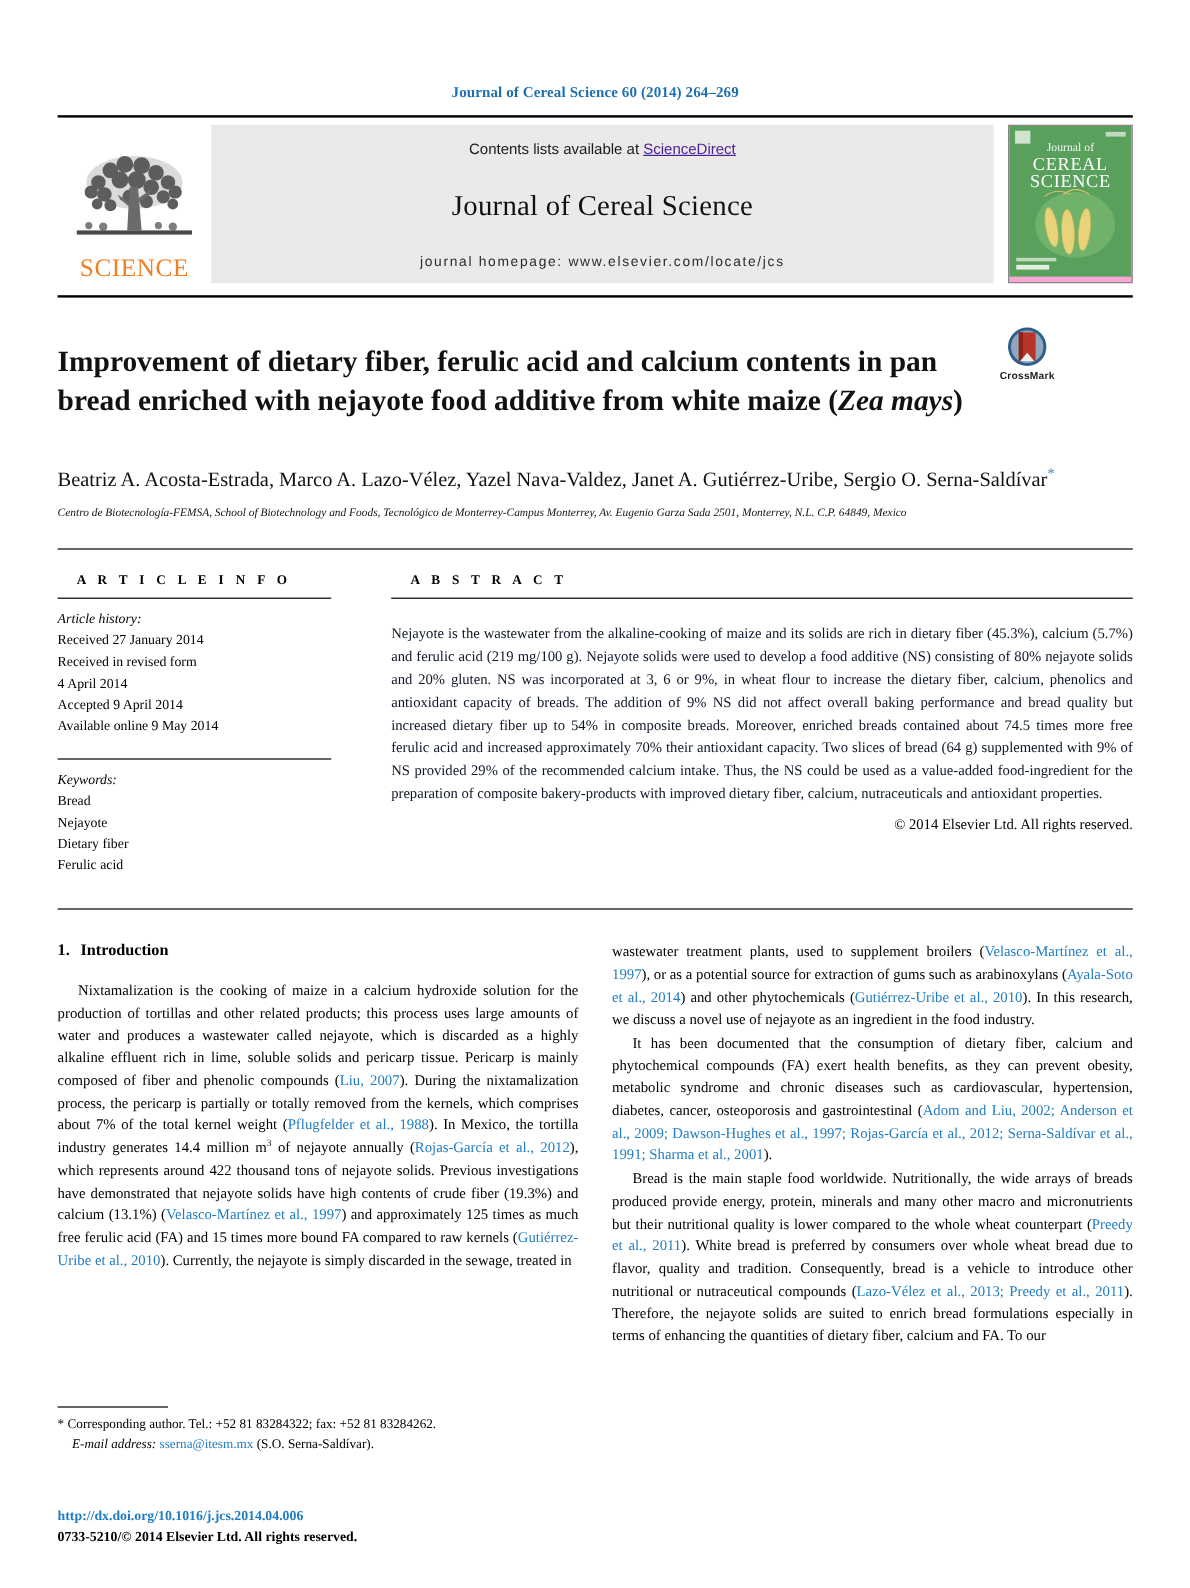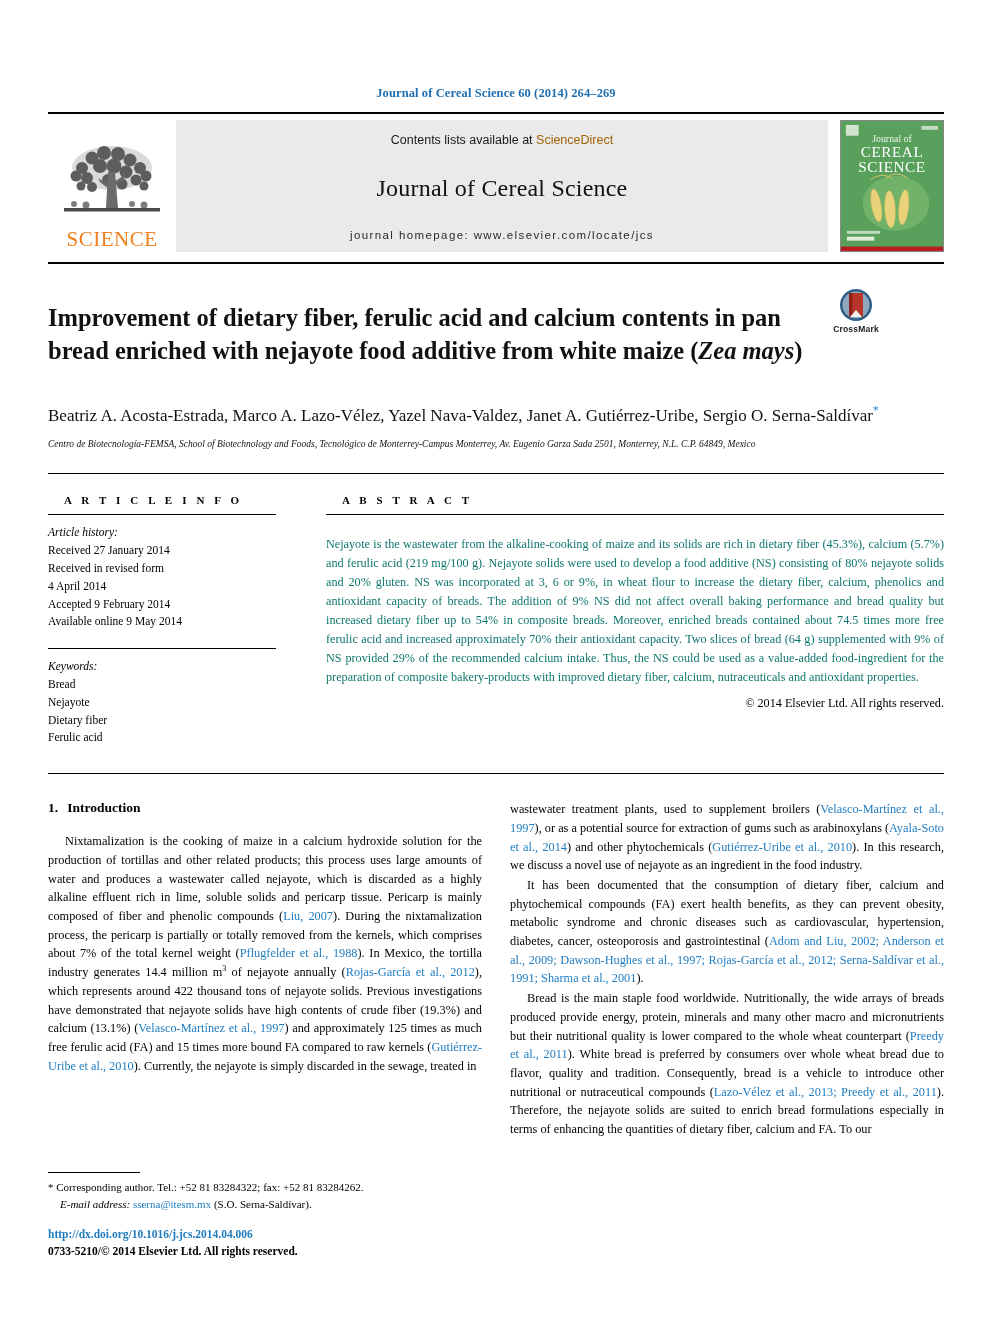--- a/index.html
+++ b/index.html
@@ -13,21 +13,21 @@
     font-family: "Liberation Serif", serif;
     color: #000000;
     position: relative;
     overflow: hidden;
   }
   .page {
     position: relative;
     width: 992px;
     height: 1323px;
     box-sizing: border-box;
-    padding: 16px 48px;
+    padding: 0 48px;
   }
 
   
   .runhead {
     text-align: center;
     font-family: "Liberation Serif", serif;
     font-weight: bold;
     font-size: 12.5px;
     color: #1f6fb0;
     padding-top: 70px;
@@ -69,40 +69,40 @@
     align-items: center;
     justify-content: space-between;
     padding: 13px 0 11px 0;
     min-height: 108px;
   }
   .contents-line {
     font-family: "Liberation Sans", sans-serif;
     font-size: 12.5px;
     color: #1a1a1a;
   }
-  .contents-line .sd-link { color: #a16207; }
+  .contents-line .sd-link { color: #4c1d95; text-decoration: underline; }
   .journal-title {
     font-family: "Liberation Serif", serif;
     font-size: 24px;
     color: #111;
     letter-spacing: .2px;
   }
   .homepage-line {
     font-family: "Liberation Sans", sans-serif;
     font-size: 11.5px;
     color: #2b2b2b;
     letter-spacing: 1.4px;
   }
   .cover-thumb {
     width: 104px;
     flex: 0 0 104px;
     margin-left: 12px;
     border: 1px solid #888;
     box-sizing: border-box;
-    background: #b91c1c;
+    background: #f9a8d4;
     position: relative;
     overflow: hidden;
   }
   .cover-inner { position:absolute; inset:0; }
 
   
   .title-rule {
     border-top: 2.5px solid #000;
     margin-top: 10px;
   }
@@ -197,21 +197,21 @@
   }
   .kw-rule {
     border-top: 1.2px solid #000;
     margin-top: 17px;
     margin-bottom: 9px;
   }
   .abstract-body {
     font-size: 12.2px;
     line-height: 1.55;
     text-align: justify;
-    color: #0f766e;
+    color: #0f172a;
     margin-top: 20px;
   }
   .copyright {
     font-size: 12.2px;
     text-align: right;
     margin-top: 9px;
   }
 
   
   .body-rule {
@@ -263,21 +263,21 @@
   .fn-line {
     font-size: 11px;
     line-height: 1.5;
   }
   .fn-line .fn-star { }
   .fn-ital { font-style: italic; }
   .fn-mail { color: #1f7cc0; }
   .doi-block {
     position: absolute;
     left: 48px;
-    top: 1226px;
+    top: 1256px;
     width: 430px;
   }
   .doi-line {
     font-size: 11.5px;
     color: #1f7cc0;
     font-weight: bold;
     line-height: 1.5;
   }
   .issn-line {
     font-size: 11.5px;
@@ -390,21 +390,21 @@
 
   <div class="info-abstract">
 
     <div class="col-info">
       <div class="sec-head">A R T I C L E   I N F O</div>
       <div class="sec-rule"></div>
       <div class="hist-title">Article history:</div>
       <div class="hist-line">Received 27 January 2014</div>
       <div class="hist-line">Received in revised form</div>
       <div class="hist-line">4 April 2014</div>
-      <div class="hist-line">Accepted 9 February 2014</div>
+      <div class="hist-line">Accepted 9 April 2014</div>
       <div class="hist-line">Available online 9 May 2014</div>
       <div class="kw-rule"></div>
       <div class="kw-title">Keywords:</div>
       <div class="kw-line">Bread</div>
       <div class="kw-line">Nejayote</div>
       <div class="kw-line">Dietary fiber</div>
       <div class="kw-line">Ferulic acid</div>
     </div>
 
     <div class="col-abstract">

